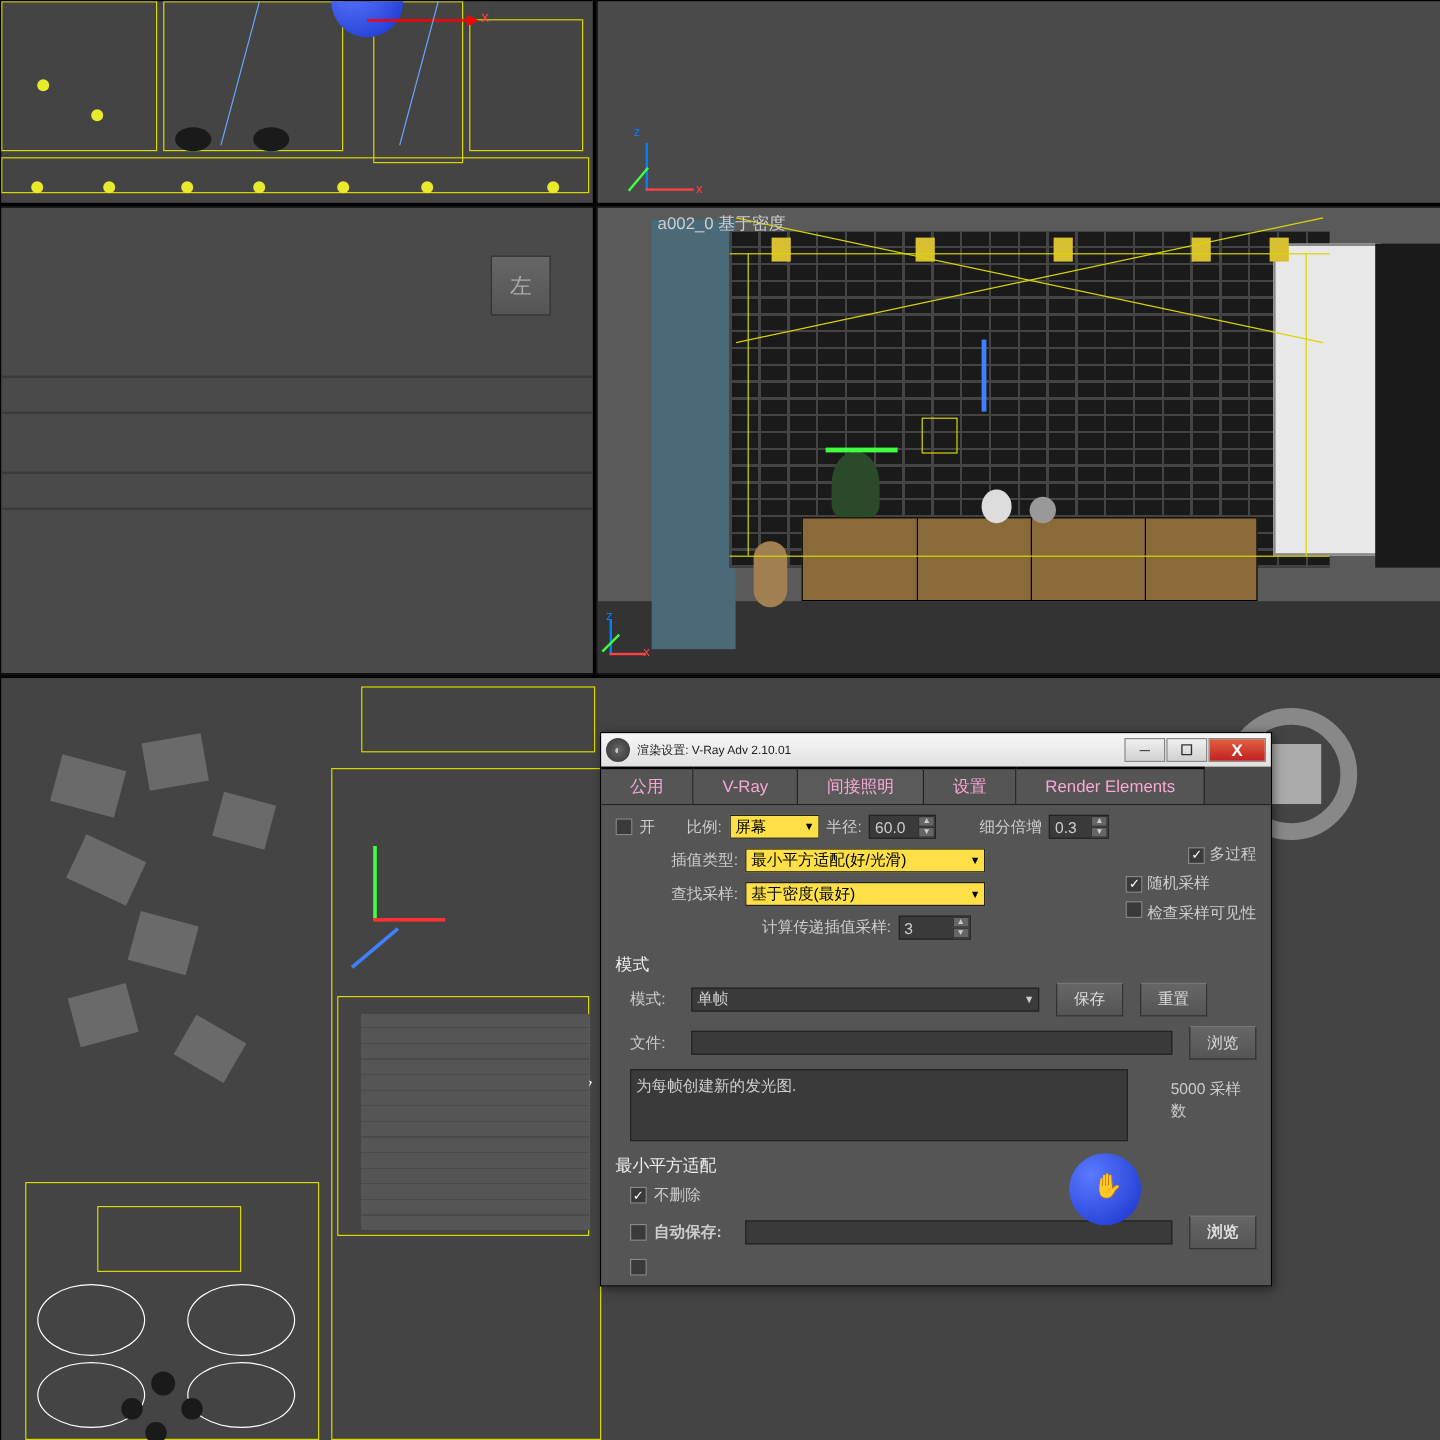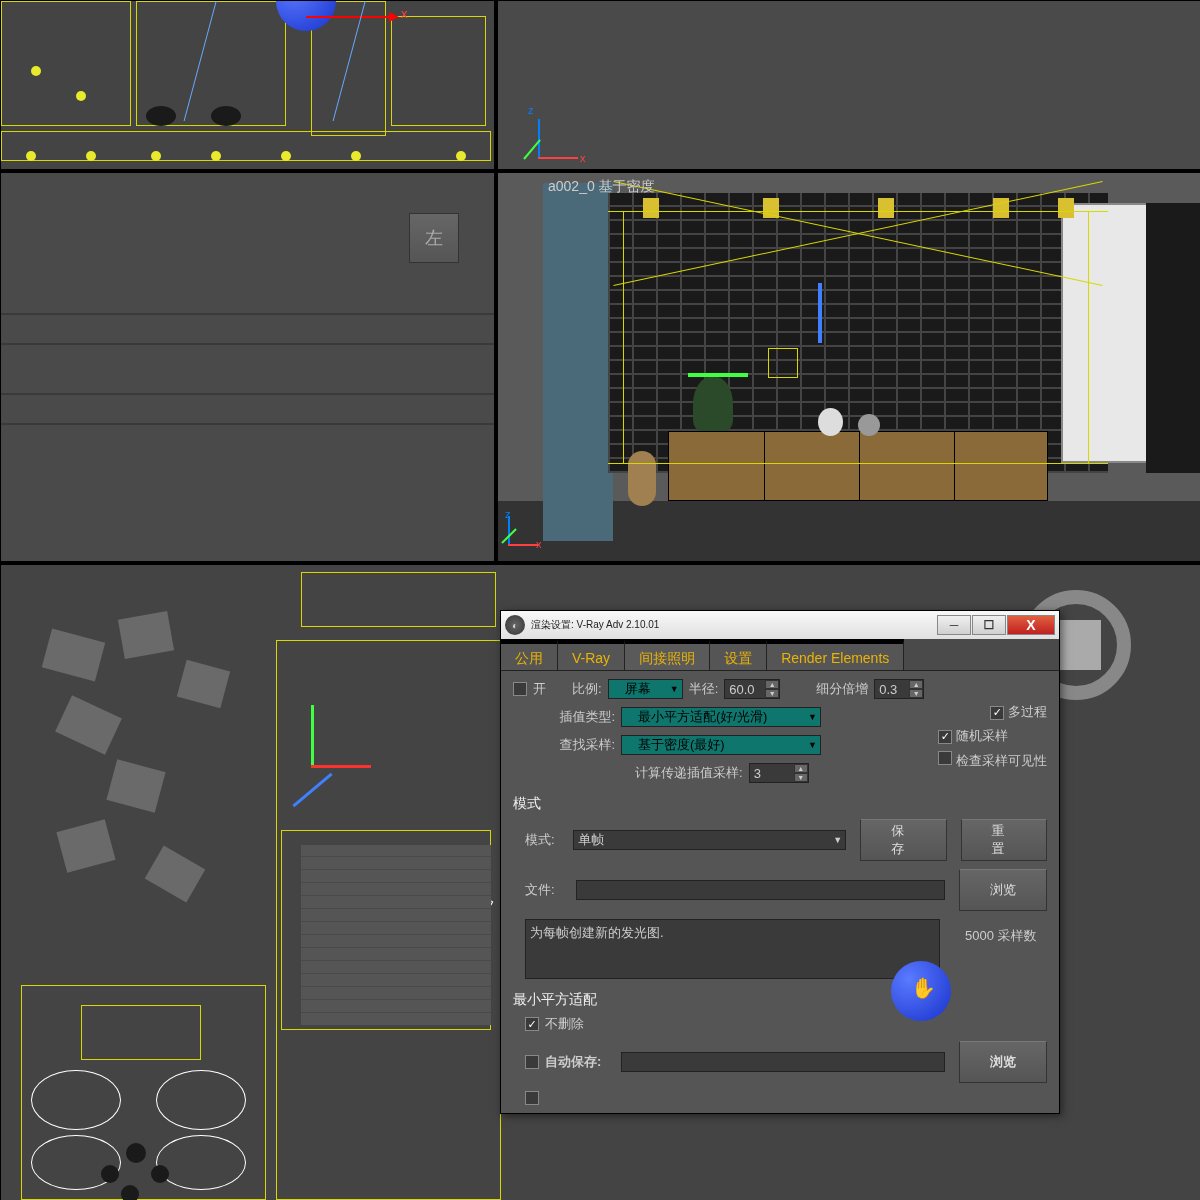--- a/index.html
+++ b/index.html
@@ -66,39 +66,39 @@
 
 
 .render-dialog { position: absolute; top: 610px; left: 500px; width: 560px; background: #555; border: 1px solid #000; font-size: 13px; color: #ccc; box-shadow: 2px 2px 8px rgba(0,0,0,0.5); }
 .titlebar { display: flex; align-items: center; height: 28px; background: linear-gradient(#f8f8f8, #e0e0e0); padding: 0 4px; }
 .tb-icon { width: 20px; height: 20px; background: radial-gradient(circle, #666, #333); border-radius: 50%; margin-right: 6px; display: flex; align-items: center; justify-content: center; color: #ccc; font-size: 10px; }
 .tb-title { flex: 1; color: #222; font-size: 10px; }
 .tb-btn { width: 34px; height: 20px; margin-left: 1px; border: 1px solid #888; background: linear-gradient(#f0f0f0,#d0d0d0); display: flex; align-items: center; justify-content: center; font-size: 12px; font-weight: bold; color: #333; }
 .tb-btn.close { background: linear-gradient(#e06040, #c02020); color: #fff; width: 48px; font-size: 14px; }
 
 .tabbar { display: flex; height: 32px; background: #4a4a4a; border-bottom: 1px solid #222; }
-.tab { padding: 6px 14px; color: #eab308; border-right: 1px solid #222; border-top: 5px solid #000000; background: #555; cursor: pointer; font-size: 14px; }
+.tab { padding: 6px 24px; color: #f9a8d4; border-right: 1px solid #222; border-top: 2px solid #000000; background: #555; cursor: pointer; font-size: 14px; }
 .tab.active { background: #5a5a5a; }
 
 .dlg-body { padding: 4px; background: #555; }
 .row { display: flex; align-items: center; padding: 4px 8px; gap: 6px; }
 .row label { color: #ccc; }
 .chk { width: 14px; height: 14px; border: 1px solid #888; background: #3a3a3a; display: inline-flex; align-items: center; justify-content: center; }
 .chk.on::after { content: "✓"; color: #fff; font-size: 11px; }
-.dd { height: 20px; background: #0f766e; color: #000; border: 1px solid #222; padding: 1px 16px; display: flex; align-items: center; position: relative; }
+.dd { height: 20px; background: #fde047; color: #000; border: 1px solid #222; padding: 1px 4px; display: flex; align-items: center; position: relative; }
 .dd::after { content: "▼"; position: absolute; right: 3px; color: #000; font-size: 9px; }
 .dd-dark { height: 20px; background: #3a3a3a; color: #ccc; border: 1px solid #222; padding: 1px 4px; display: flex; align-items: center; position: relative; }
 .dd-dark::after { content: "▼"; position: absolute; right: 3px; color: #ccc; font-size: 9px; }
 .spinner { height: 20px; background: #3a3a3a; border: 1px solid #222; color: #ccc; padding: 1px 4px; display: flex; align-items: center; position: relative; }
 .spinner .spin-btns { position: absolute; right: 0; top: 0; bottom: 0; width: 14px; display: flex; flex-direction: column; }
 .spinner .spin-btns div { flex: 1; background: #666; border: 1px solid #333; font-size: 7px; display: flex; align-items: center; justify-content: center; }
 .group-lbl { color: #eee; padding: 8px 8px 2px 8px; font-size: 14px; }
 .indent { padding-left: 30px; }
 .field-lbl { text-align: right; width: 80px; display: inline-block; }
-.btn { height: 42px; padding: 0 30px; background: linear-gradient(#666,#555); border: 1px solid #333; border-top-color: #777; color: #ddd; display: inline-flex; align-items: center; justify-content: center; }
+.btn { height: 28px; padding: 0 14px; background: linear-gradient(#666,#555); border: 1px solid #333; border-top-color: #777; color: #ddd; display: inline-flex; align-items: center; justify-content: center; }
 .cursor-orb { position: absolute; top: 350px; left: 390px; width: 60px; height: 60px; background: radial-gradient(circle at 30% 30%, #5a7aff, #1832cc); border-radius: 50%; z-index: 20; }
 .cursor-hand { position: absolute; top: 365px; left: 410px; color: #fff; font-size: 20px; z-index: 21; }
 .textarea { background: #3a3a3a; border: 1px solid #222; min-height: 60px; padding: 4px; color: #ccc; }
 .file-input { height: 20px; background: #3a3a3a; border: 1px solid #222; flex: 1; }
 .right-col { position: absolute; right: 8px; display: flex; flex-direction: column; gap: 6px; }
 
 
 .bot-axis { position: absolute; left: 310px; top: 200px; }
 .bot-axis .r { position: absolute; width: 60px; height: 3px; background: #ff3030; }
 .bot-axis .g { position: absolute; width: 3px; height: 60px; background: #40ff40; top: -60px; }
@@ -335,21 +335,21 @@
     </div>
     <div class="row" style="padding-left:20px;">
       <span style="width:45px;">文件:</span>
       <div class="file-input"></div>
       <div class="btn" style="margin-left:8px;">
           <span>浏览</span>
         </div>
     </div>
     <div class="row" style="padding-left:20px; align-items:flex-start;">
       <div class="textarea" style="width:415px;"><span>为每帧创建新的发光图.</span></div>
-      <div style="margin-left:19px; padding-top:8px;">5000 采样数</div>
+      <div style="margin-left:30px; padding-top:8px;">5000 采样数</div>
     </div>
 
     <div class="group-lbl">最小平方适配</div>
     <div class="row" style="padding-left:20px;">
       <span class="chk on"></span>
       <span>不删除</span>
     </div>
     <div class="row" style="padding-left:20px;font-weight:bold;">
       <span class="chk"></span>
       <span style="width:70px;">自动保存:</span>

